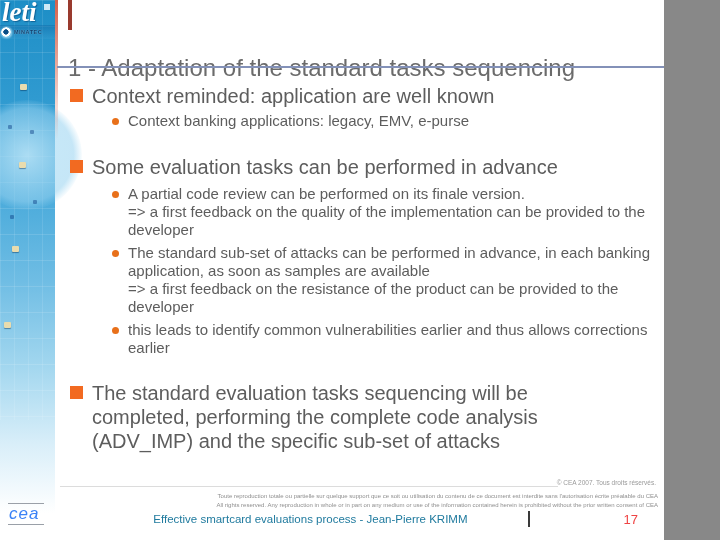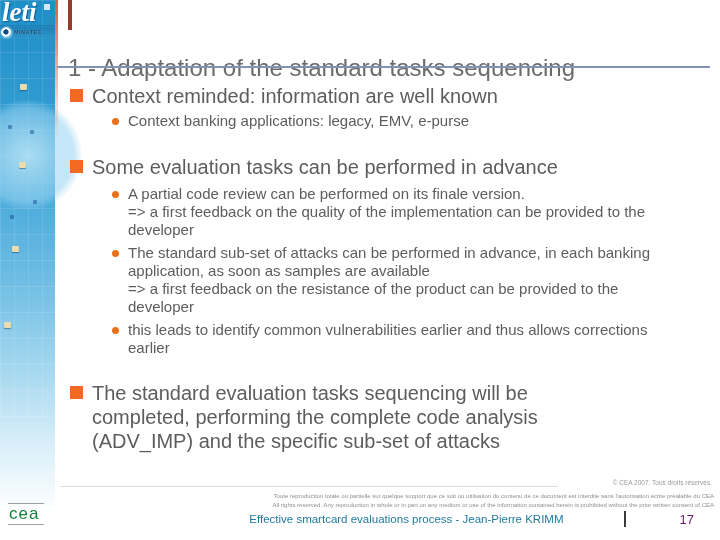--- a/index.html
+++ b/index.html
@@ -1,17 +1,17 @@
 <!DOCTYPE html>
 <html><head>
 <meta charset="utf-8">
 <style>
   html,body{margin:0;padding:0;background:#888;}
   .slide{
-    position:relative;width:720px;height:540px;background:#ffffff;
+    position:relative;width:664px;height:540px;background:#ffffff;
     overflow:hidden;font-family:"Liberation Sans", sans-serif;
     -webkit-font-smoothing:antialiased;
   }
   
   .sidebar{
     position:absolute;left:0;top:0;width:55px;height:540px;
     background:
       linear-gradient(to bottom,
         #1d8ec6 0%, #2f9ad0 18%, #47a9da 35%, #6fbde4 52%,
         #a3d7ef 68%, #d8eef9 82%, #ffffff 95%);
@@ -84,27 +84,27 @@
     position:absolute;right:8px;top:479px;color:#9a9a9a;font-size:6.5px;text-align:right;width:400px;
   }
   .legal{position:absolute;right:6px;color:#8f8f8f;font-size:6px;text-align:right;width:600px;line-height:8px;}
   .legal.fr{top:492px;}
   .legal.en{top:501px;}
   .footer-bottom{
     position:absolute;right:26px;top:511px;display:flex;align-items:center;gap:48px;
   }
   .presentation-title{color:#1f7a9e;font-size:11.5px;}
   .page-bar{width:2px;height:16px;background:#3a3a3a;margin:0 6px 0 12px;}
-  .page-number{color:#701a75;font-size:13px;}
+  .page-number{color:#ef4444;font-size:13px;margin-left:40px;}
   
   .cea-logo{position:absolute;left:8px;top:503px;width:38px;color:#8a8f98;}
   .cea-line{border-top:1px solid #9aa0a8;width:36px;}
   .cea-text{
     font-size:17px;line-height:20px;letter-spacing:1px;font-family:"Liberation Sans",sans-serif;
-    padding:0 0 0 1px;color:#15803d;
+    padding:0 0 0 1px;color:#3b82f6;font-style:italic;
   }
 </style>
 </head>
 <body>
 
 <div class="slide">
 
   <div class="sidebar">
     <div class="grid"></div>
     <div class="wafer"></div>
@@ -125,21 +125,21 @@
   </div>
   <div class="edge-red-a"></div>
   <div class="edge-red-b"></div>
 
   <h1 class="title">1 - Adaptation of the standard tasks sequencing</h1>
   <div class="title-rule"></div>
 
   <div class="section" id="section-0">
     <div class="heading-row">
       <span class="sq-bullet"></span>
-      <span class="heading-text">Context reminded: information are well known</span>
+      <span class="heading-text">Context reminded: application are well known</span>
     </div>
     <ul class="sub-list">
       <li class="sub-item">
         <span class="dot-bullet"></span>
         <span class="sub-text">Context banking applications: legacy, EMV, e-purse</span>
       </li>
     </ul>
   </div>
 
   <div class="section" id="section-2">

